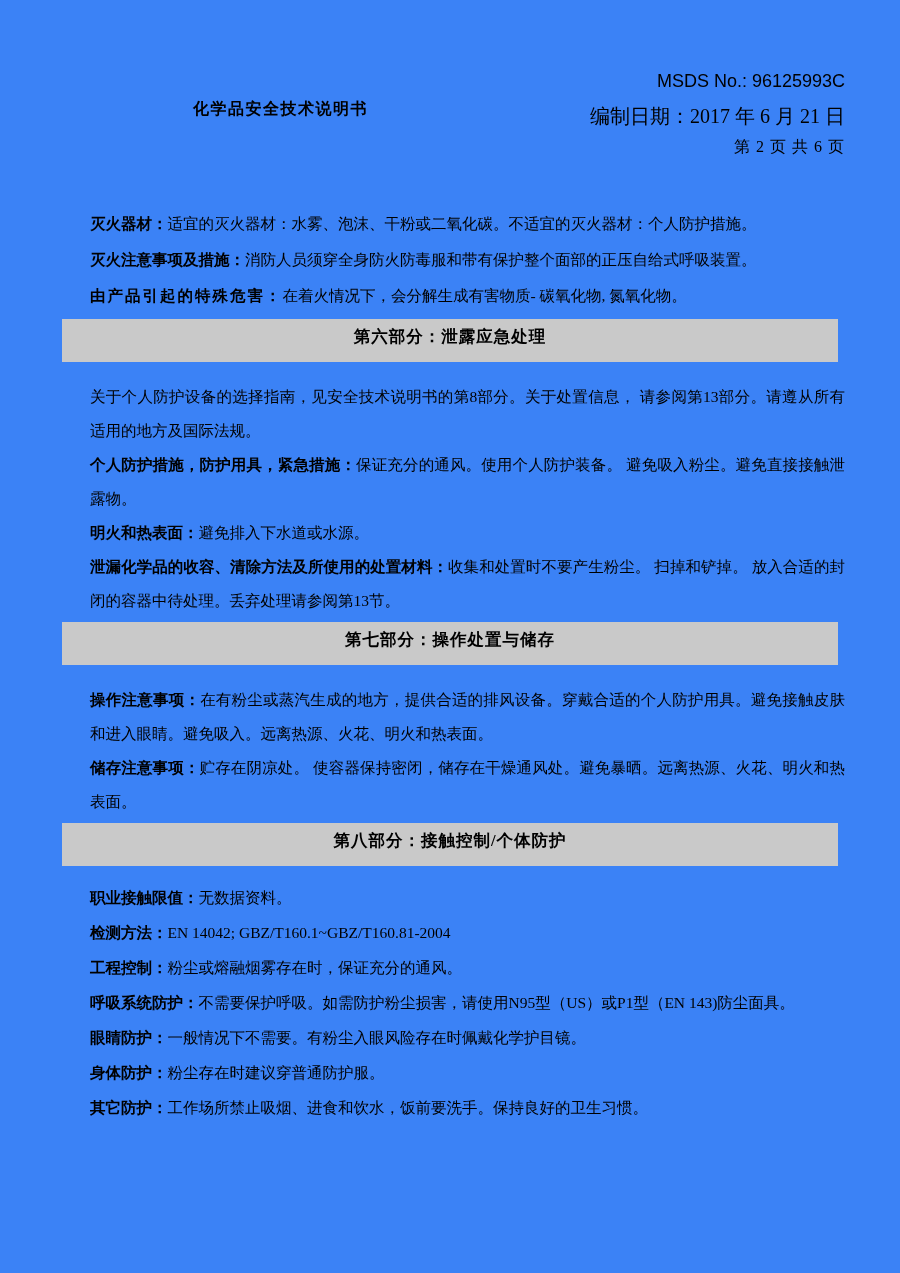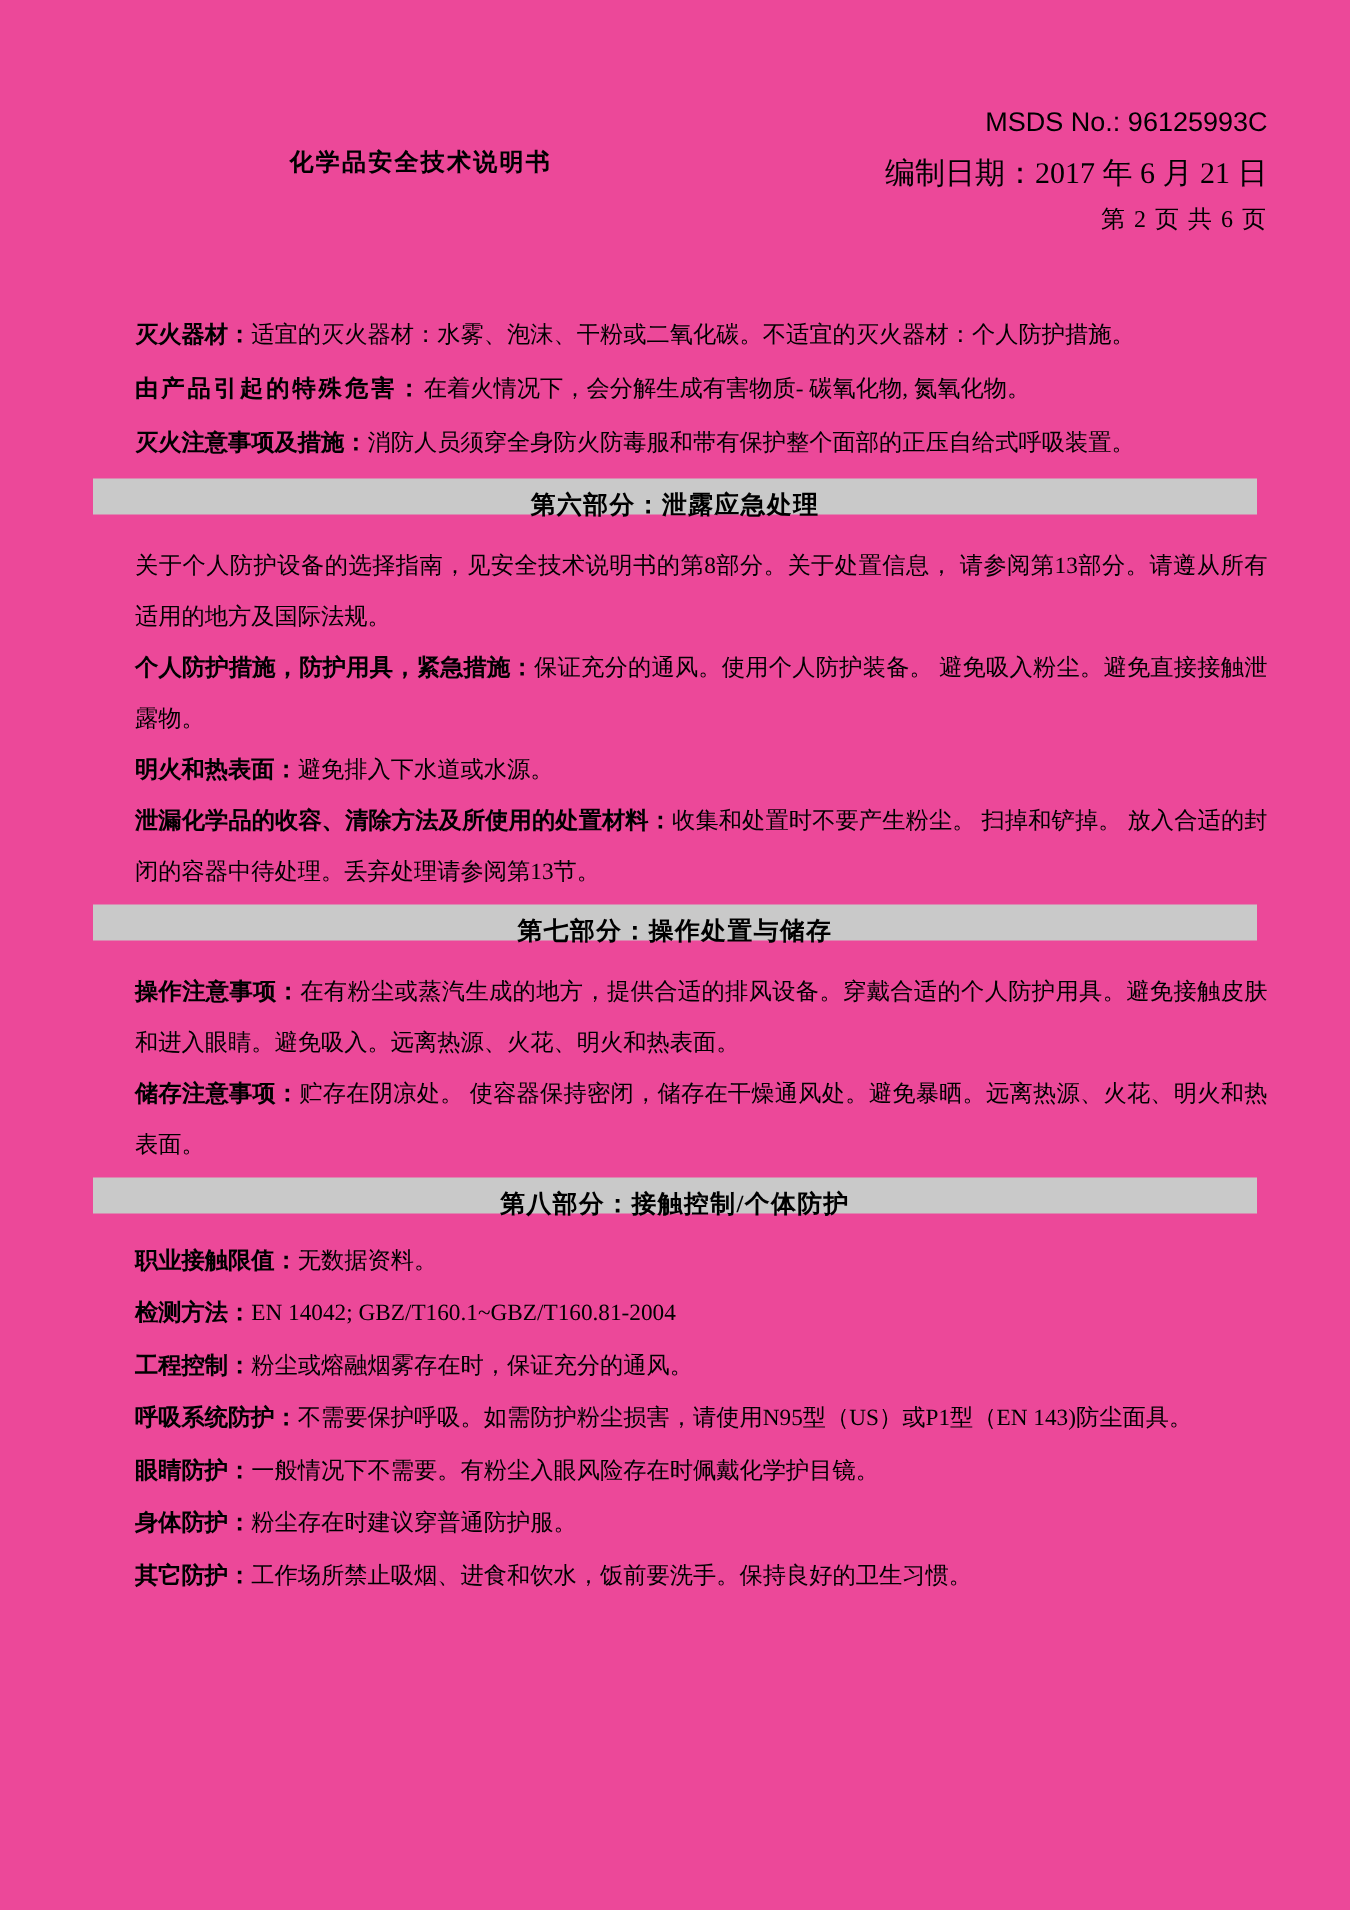--- a/index.html
+++ b/index.html
@@ -2,21 +2,21 @@
 <html><head>
 <meta charset="utf-8">
 <style>
   * { margin: 0; padding: 0; box-sizing: border-box; }
   html, body { background: #ffffff; }
   .page {
     position: relative;
     width: 900px;
     height: 1273px;
     margin: 0 auto;
-    background: #ec4899;
+    background: #3b82f6;
     font-family: "Liberation Serif", "DejaVu Serif", serif;
     color: #000000;
     overflow: hidden;
   }
   
   .doc-header { position: relative; height: 170px; }
   .msds-no {
     position: absolute; top: 70px; right: 55px;
     font-family: "Liberation Sans", "DejaVu Sans", sans-serif;
     font-size: 18px; line-height: 22px; color: #000;
@@ -39,21 +39,21 @@
     padding: 0 55px 0 90px;
     font-size: 15.5px;
     text-align: justify;
   }
   .para { line-height: 36px; }
   .para .lbl { font-weight: bold; }
   .para.spaced-label .lbl { letter-spacing: 2px; }
   .sec-para { line-height: 34px; }
   .sec-para .lbl { font-weight: bold; }
   .section-bar {
-    height: 24px;
+    height: 43px;
     margin: 0 7px 0 -28px;
     background: #c9c9c9;
     text-align: center;
     font-weight: bold;
     font-size: 16.5px;
     line-height: 36px;
     letter-spacing: 1px;
   }
   .mt-intro  { margin-top: 36px; }
   .bar1 { margin-top: 5px; }
@@ -73,23 +73,23 @@
     <div class="msds-no">MSDS No.: 96125993C</div>
     <div class="doc-title">化学品安全技术说明书</div>
     <div class="compile-date">编制日期：2017 年 6 月 21 日</div>
     <div class="page-indicator">第 2 页 共 6 页</div>
   </div>
 
   <div class="doc-body">
 
     <p class="para mt-intro"><span class="lbl">灭火器材：</span><span>适宜的灭火器材：水雾、泡沫、干粉或二氧化碳。不适宜的灭火器材：个人防护措施。</span></p>
 
+    <p class="para"><span class="lbl">灭火注意事项及措施：</span><span>消防人员须穿全身防火防毒服和带有保护整个面部的正压自给式呼吸装置。</span></p>
+
     <p class="para spaced-label"><span class="lbl">由产品引起的特殊危害：</span><span>在着火情况下，会分解生成有害物质- 碳氧化物, 氮氧化物。</span></p>
-
-    <p class="para"><span class="lbl">灭火注意事项及措施：</span><span>消防人员须穿全身防火防毒服和带有保护整个面部的正压自给式呼吸装置。</span></p>
 
     <div class="section-bar bar1">第六部分：泄露应急处理</div>
 
     <p class="sec-para first-after-bar">关于个人防护设备的选择指南，见安全技术说明书的第8部分。关于处置信息， 请参阅第13部分。请遵从所有适用的地方及国际法规。</p>
 
     <p class="sec-para"><span class="lbl">个人防护措施，防护用具，紧急措施：</span><span>保证充分的通风。使用个人防护装备。 避免吸入粉尘。避免直接接触泄露物。</span></p>
 
     <p class="sec-para"><span class="lbl">明火和热表面：</span><span>避免排入下水道或水源。</span></p>
 
     <p class="sec-para"><span class="lbl">泄漏化学品的收容、清除方法及所使用的处置材料：</span><span>收集和处置时不要产生粉尘。 扫掉和铲掉。 放入合适的封闭的容器中待处理。丢弃处理请参阅第13节。</span></p>

